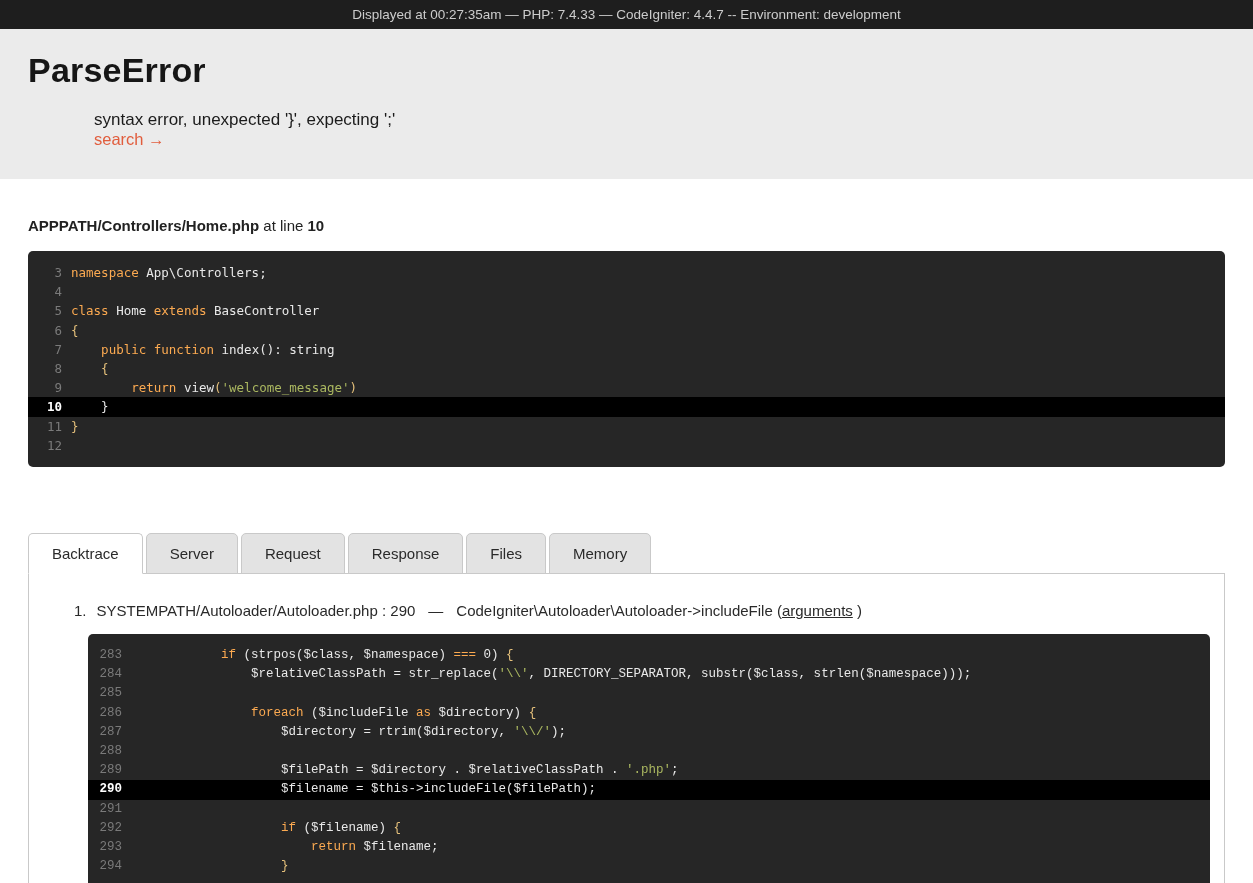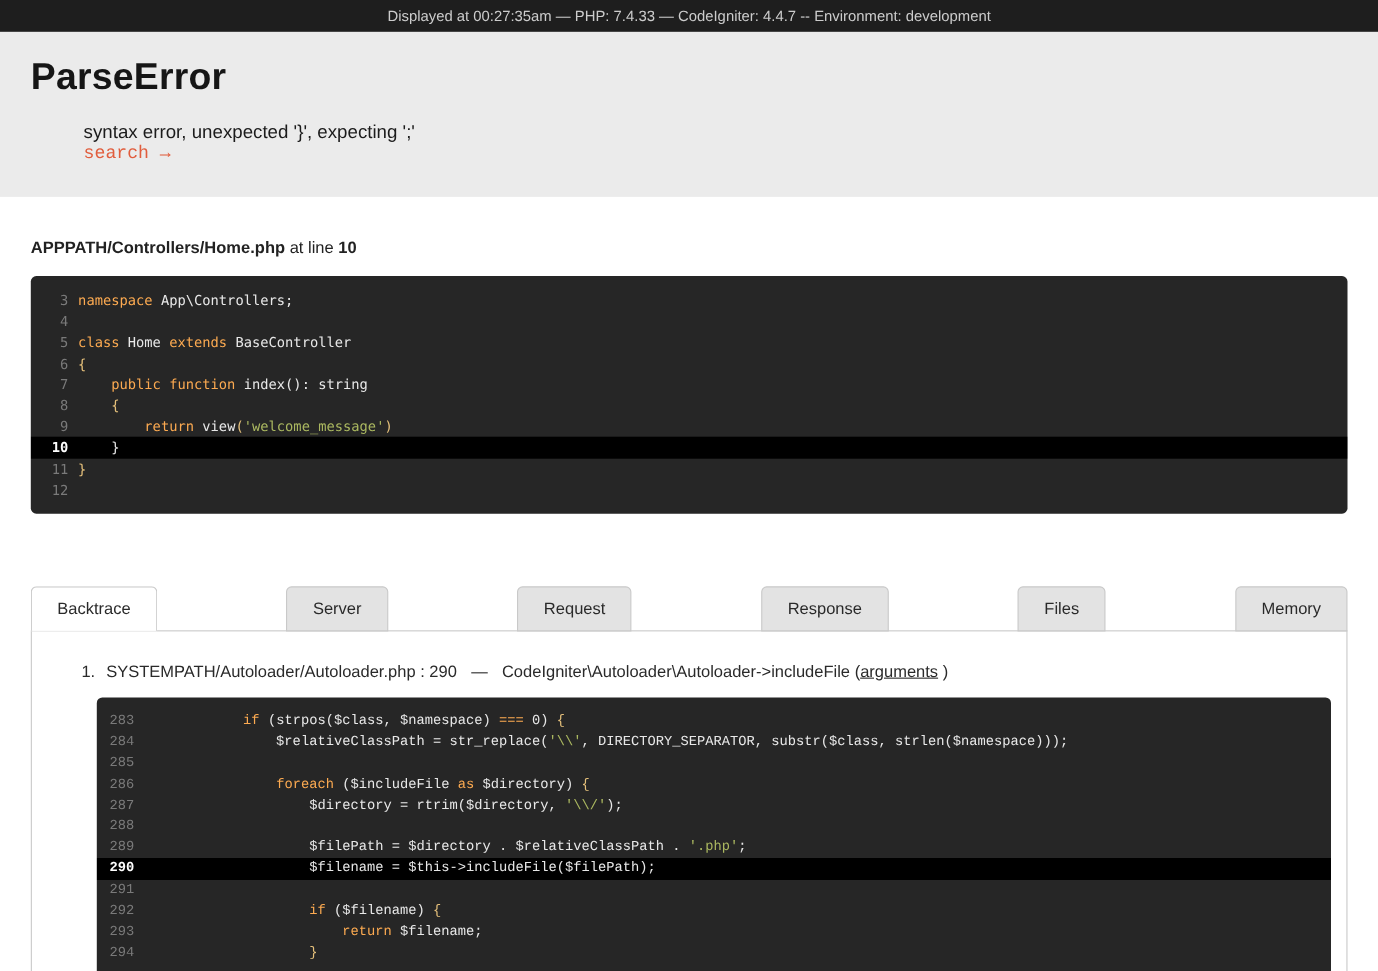--- a/index.html
+++ b/index.html
@@ -22,22 +22,22 @@
   .header {
     background: var(--header-bg, #ebebeb);
     padding: 22px 28px 30px;
   }
   .header h1 {
     font-size: 34px; font-weight: 600; color: #161616; letter-spacing: .2px;
   }
   .header-row { margin-top: 20px; display: flex; align-items: baseline; flex-direction: column; }
   .error-message { font-size: 17px; color: #1b1b1b; }
   .search-link {
-    margin-left: 48px; font-size: 16.5px;
-    color: var(--accent, #e15d3d); text-decoration: none; cursor: pointer; font-family: Liberation Mono, monospace;
+    margin-left: 66px; font-size: 16.5px;
+    color: var(--accent, #e15d3d); text-decoration: none; cursor: pointer;
   }
 
   
   .source-line { margin: 38px 28px 17px; font-size: 15px; color: #222; }
   .source-line .bold { font-weight: 700; }
 
   
   .code-block {
     background: var(--code-bg, #262626);
     border-radius: 5px;
@@ -56,21 +56,21 @@
   }
   .code-line.highlight .line-num { color: #ffffff; font-weight: bold; }
   .line-code { padding-left: 9px; }
   .tok-k { color: var(--code-keyword, #fcaa51); }
   .tok-s { color: var(--code-string, #abb860); }
   .tok-p { color: var(--code-punct, #e5c07b); }
   .tok-d { color: var(--code-default, #e8e8e8); }
 
   
   .tabs-area { margin: 66px 28px 0; }
-  .tab-bar { display: flex; gap: 17px; position: relative; z-index: 2; justify-content: space-between; }
+  .tab-bar { display: flex; gap: 3px; position: relative; z-index: 2; }
   .tab {
     font-family: inherit; font-size: 15px; color: #2a2a2a;
     padding: 11px 23px;
     background: var(--tab-inactive-bg, #e3e3e3);
     border: 1px solid var(--tab-border, #c9c9c9);
     border-radius: 5px 5px 0 0;
     margin-bottom: -1px;
     cursor: pointer;
   }
   .tab.active { background: #fff; border-bottom-color: #fff; }

